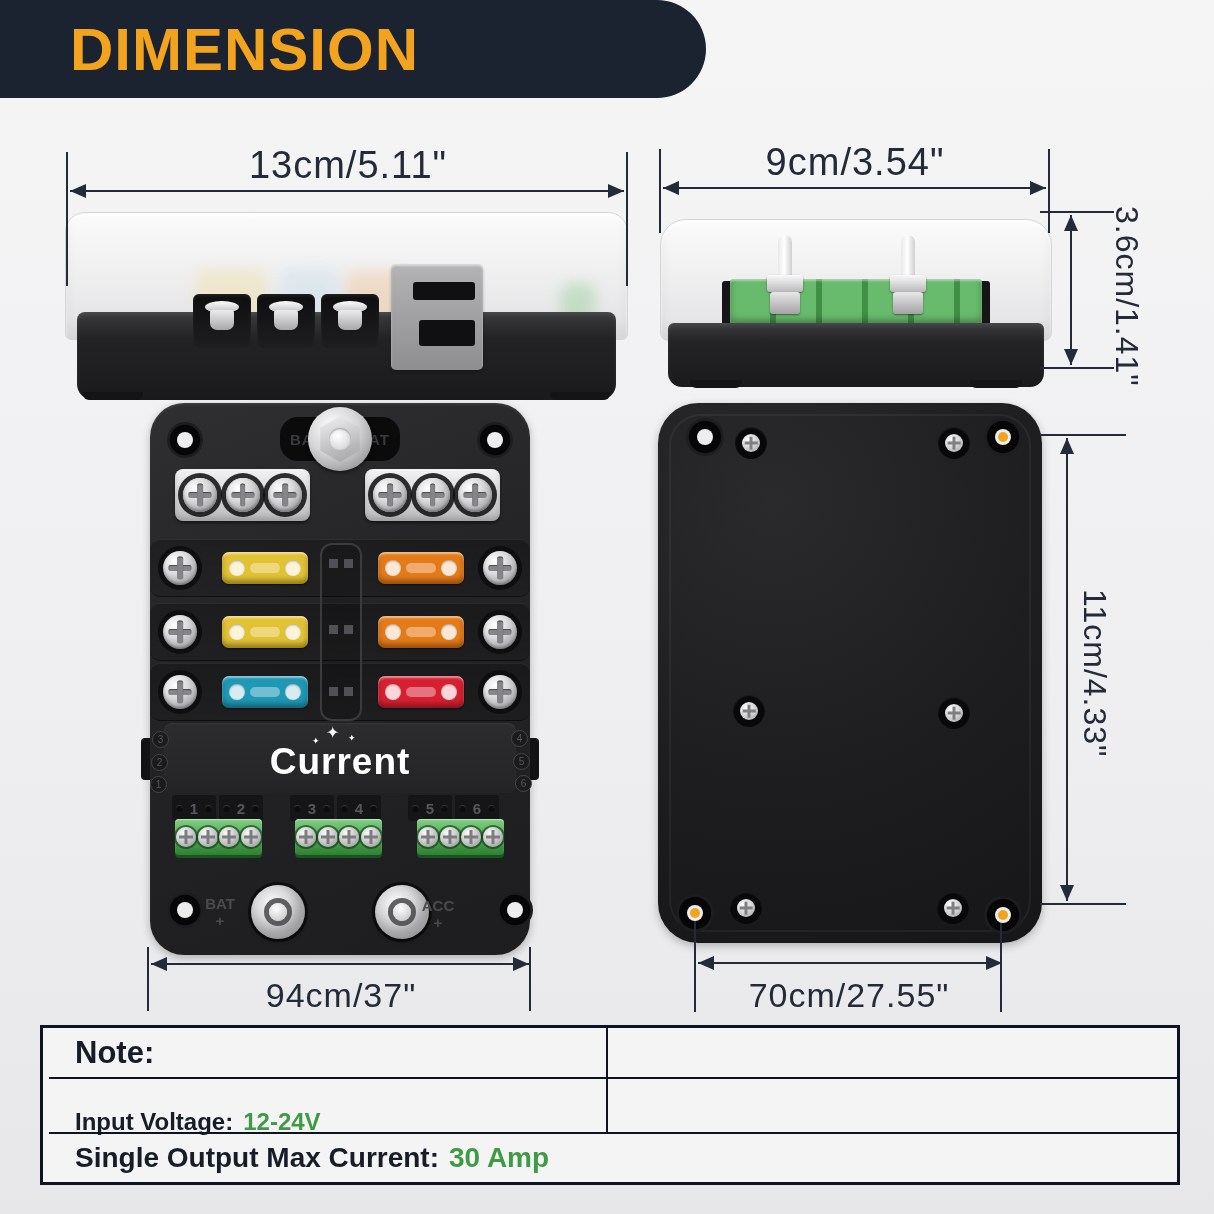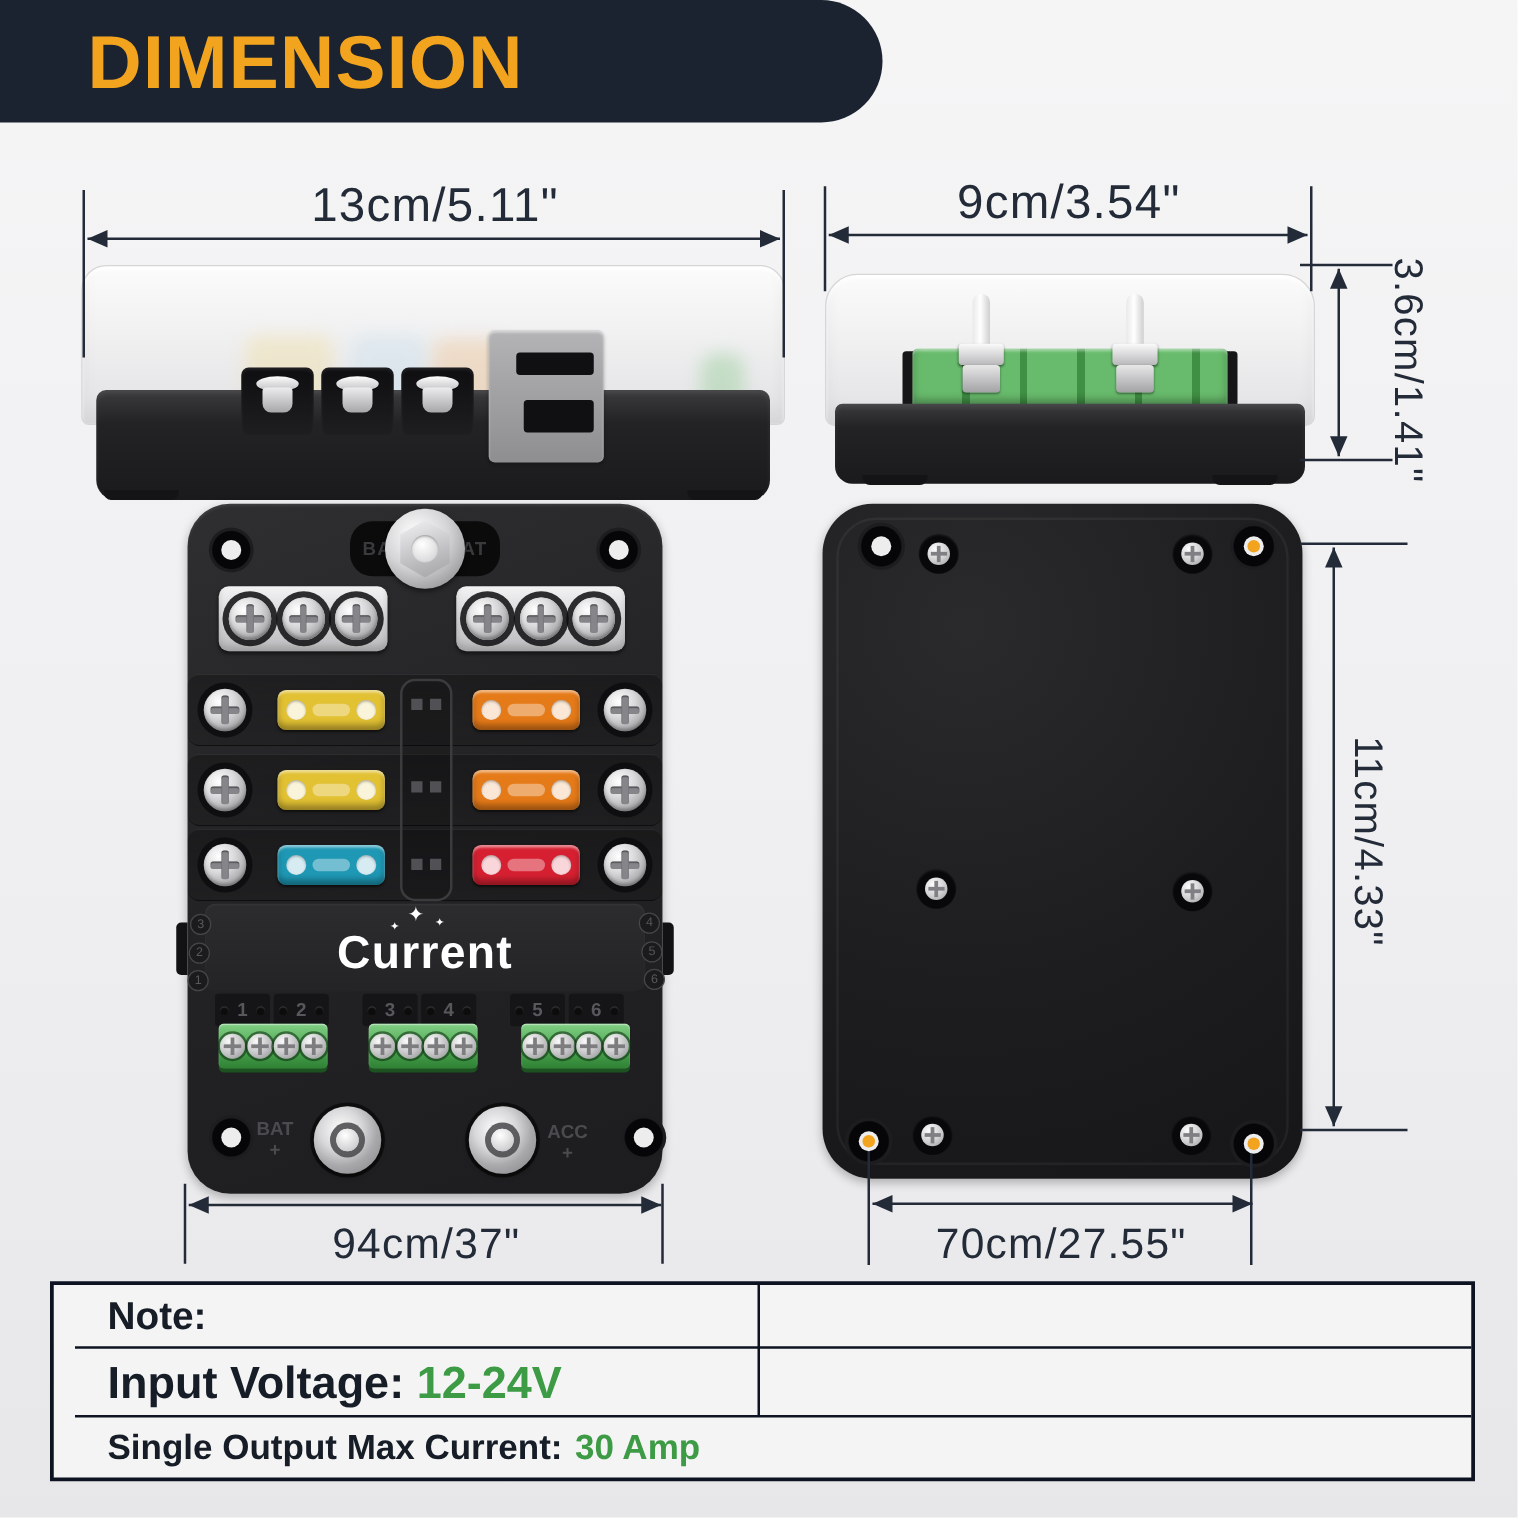--- a/index.html
+++ b/index.html
@@ -168,21 +168,21 @@
   
   .bv-body{ position:absolute; inset:0; border-radius:40px;
     background:radial-gradient(circle at 30% 18%, #2a2a2c 0%, #1d1d1f 55%, #161618 100%);
     box-shadow:0 3px 8px rgba(0,0,0,.25); }
   .bv-outline{ position:absolute; inset:11px; border:2px solid rgba(255,255,255,.05); border-radius:32px; }
   .hole38{ width:38px; height:38px; }
 
   
   .ntable{ position:absolute; left:40px; top:1025px; width:1140px; height:160px;
     border:3px solid #0d1320; background:#f4f4f5; }
-  .trow{ position:absolute; left:17px; right:0;padding-left:36px; }
+  .trow{ position:absolute; left:6px; right:0;padding-left:36px; }
   .trow .cell{ position:absolute; white-space:nowrap; font-weight:bold; color:var(--ink); }
   .tdivider{ position:absolute; left:563px; top:0; width:2px; height:104px; background:#0d1320; }
   .val{ margin-left:10px; color:var(--green); }
 </style>
 </head>
 <body>
 
 <div id="canvas">
 
   <div class="banner" style="background: rgb(27, 35, 48);">
@@ -379,21 +379,21 @@
         <div class="tscrew"></div>
         <div class="tscrew"></div>
     </div>
 
     <div class="studlabel" style="left:52px; top:492px; width:36px;">
       <div>BAT</div>
         <div>+</div>
     </div>
     <div class="stud" style="left:101px;"></div>
     <div class="stud" style="left:225px;"></div>
-    <div class="studlabel" style="left:286px; top:494px; width:36px;">
+    <div class="studlabel" style="left:270px; top:494px; width:36px;">
       <div>ACC</div>
         <div>+</div>
     </div>
   </div>
 
   <div class="sideview" style="left:658px; top:403px; width:384px; height:540px;">
     <div class="bv-body"></div>
     <div class="bv-outline"></div>
 
     <div class="hole hole38" style="left:28px; top:15px;"></div>
@@ -468,21 +468,21 @@
     <div class="dim-line-v" style="left:1066px; top:438px; height:463px;"></div>
     <div class="dim-label-v" style="left:1076px; top:548px; height:250px;">11cm/4.33"</div>
   </div>
 
   <div class="ntable">
     <div class="tdivider"></div>
     <div class="trow" style="top:0; height:49px;">
       <div class="cell" style="left:26px; line-height:49px; font-size:31px;">Note:</div>
     </div>
     <div class="trow" style="top:49px; height:55px; border-top:2px solid #0d1320;">
-      <div class="cell" style="left:26px; line-height:53px; font-size:36px;">
+      <div class="cell" style="left:26px; line-height:53px; font-size:24px;margin-top:16px;">
         <span>Input Voltage:</span><span class="val" style="color: rgb(62, 155, 69);">12-24V</span>
       </div>
     </div>
     <div class="trow" style="top:104px; height:50px; border-top:2px solid #0d1320;">
       <div class="cell" style="left:26px; line-height:48px; font-size:28px;">
         <span>Single Output Max Current:</span><span class="val" style="color: rgb(62, 155, 69);">30 Amp</span>
       </div>
     </div>
   </div>
 

